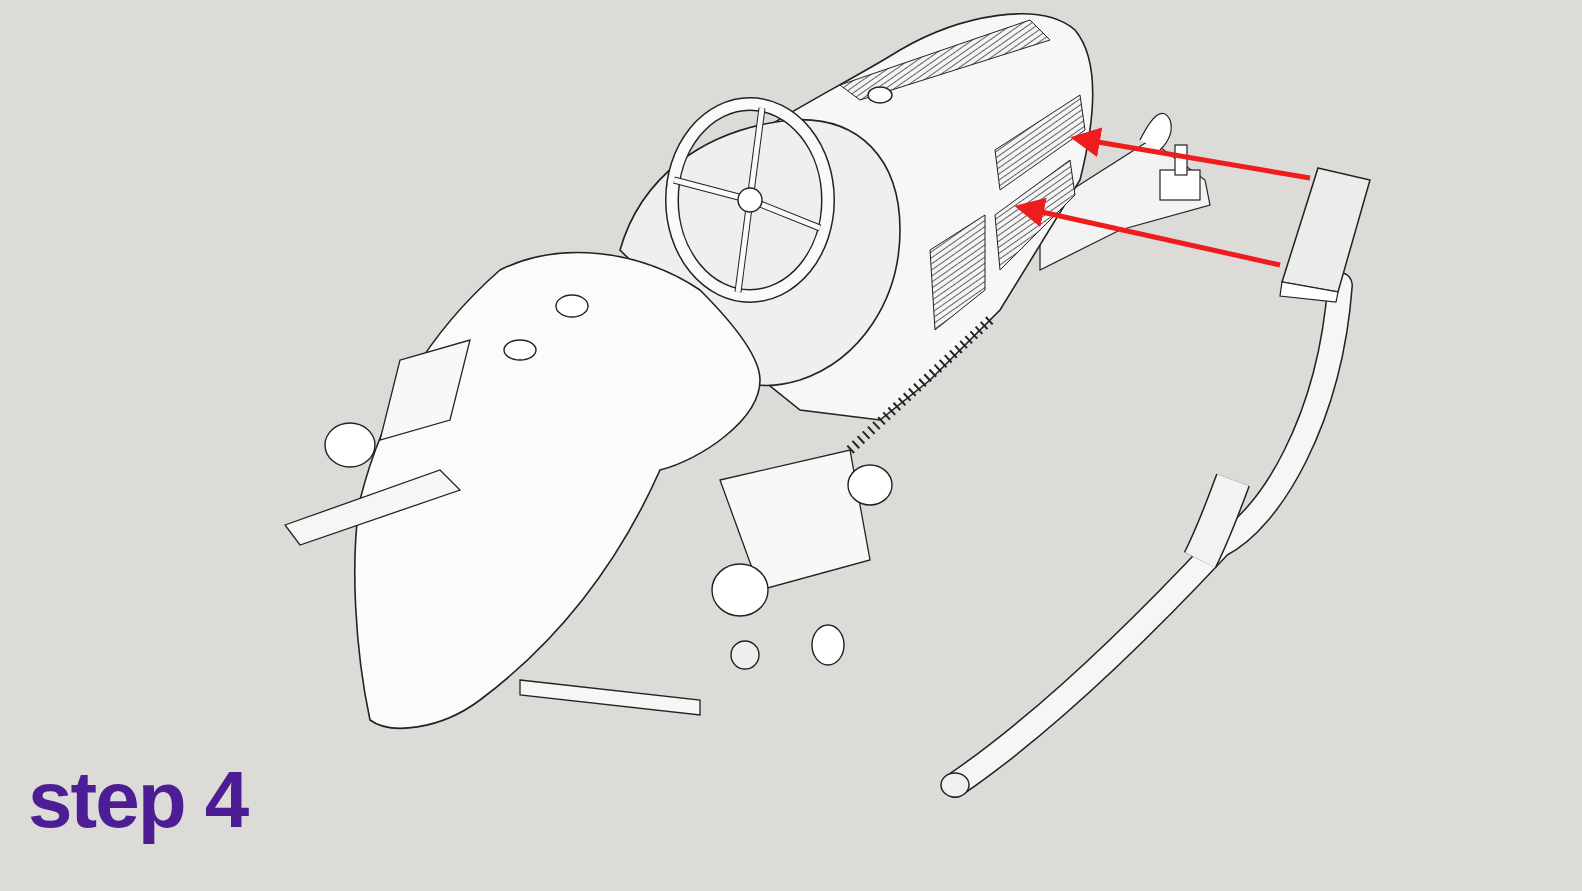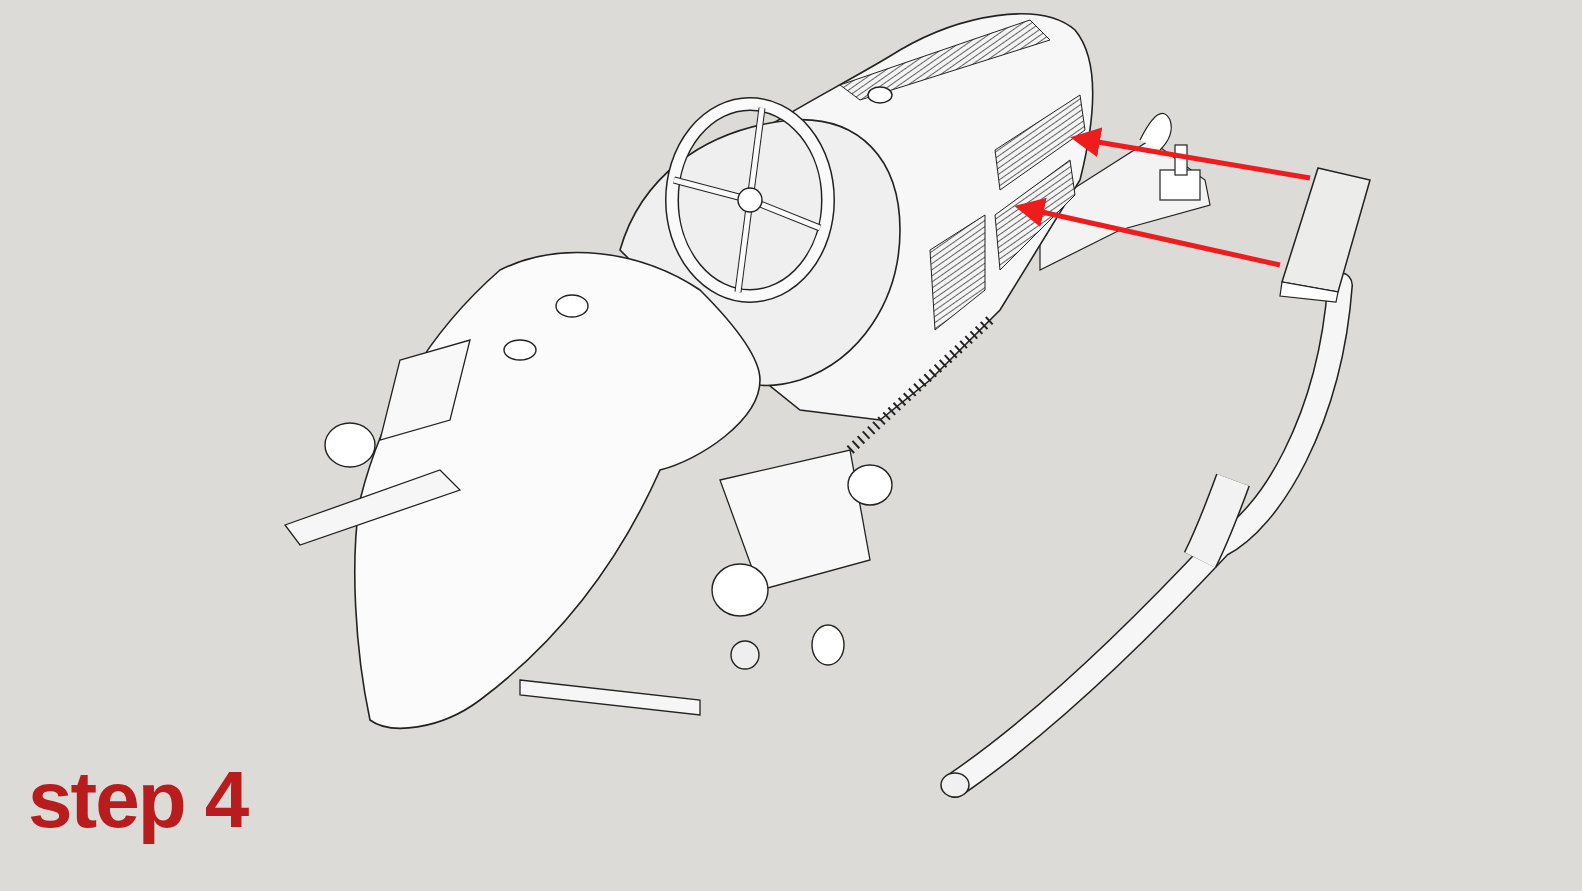--- a/index.html
+++ b/index.html
@@ -1,18 +1,18 @@
 <!DOCTYPE html>
 <html><head>
 <meta charset="utf-8">
 <style>
   html,body{margin:0;padding:0;}
   body{width:1582px;height:891px;background:#dcdbd7;position:relative;overflow:hidden;font-family:"Liberation Sans",sans-serif;}
   .scene{position:absolute;left:0;top:0;width:1582px;height:891px;}
-  .step-label{position:absolute;left:28px;top:760px;font-family:"Liberation Sans",sans-serif;font-weight:bold;font-size:80px;letter-spacing:-2px;color:#b91c1c;line-height:1;}
+  .step-label{position:absolute;left:28px;top:760px;font-family:"Liberation Sans",sans-serif;font-weight:bold;font-size:80px;letter-spacing:-2px;color:#4c1d95;line-height:1;}
 </style>
 </head>
 <body>
 
 <svg class="scene" viewBox="0 0 1582 891" width="1582" height="891">
   <defs>
     <marker id="ah" markerWidth="6" markerHeight="6" refX="4" refY="3" orient="auto" markerUnits="strokeWidth">
       <path d="M0,0 L6,3 L0,6 z" fill="#ee1c1c"></path>
     </marker>
     <pattern id="grille" width="5" height="5" patternUnits="userSpaceOnUse" patternTransform="rotate(55)">

